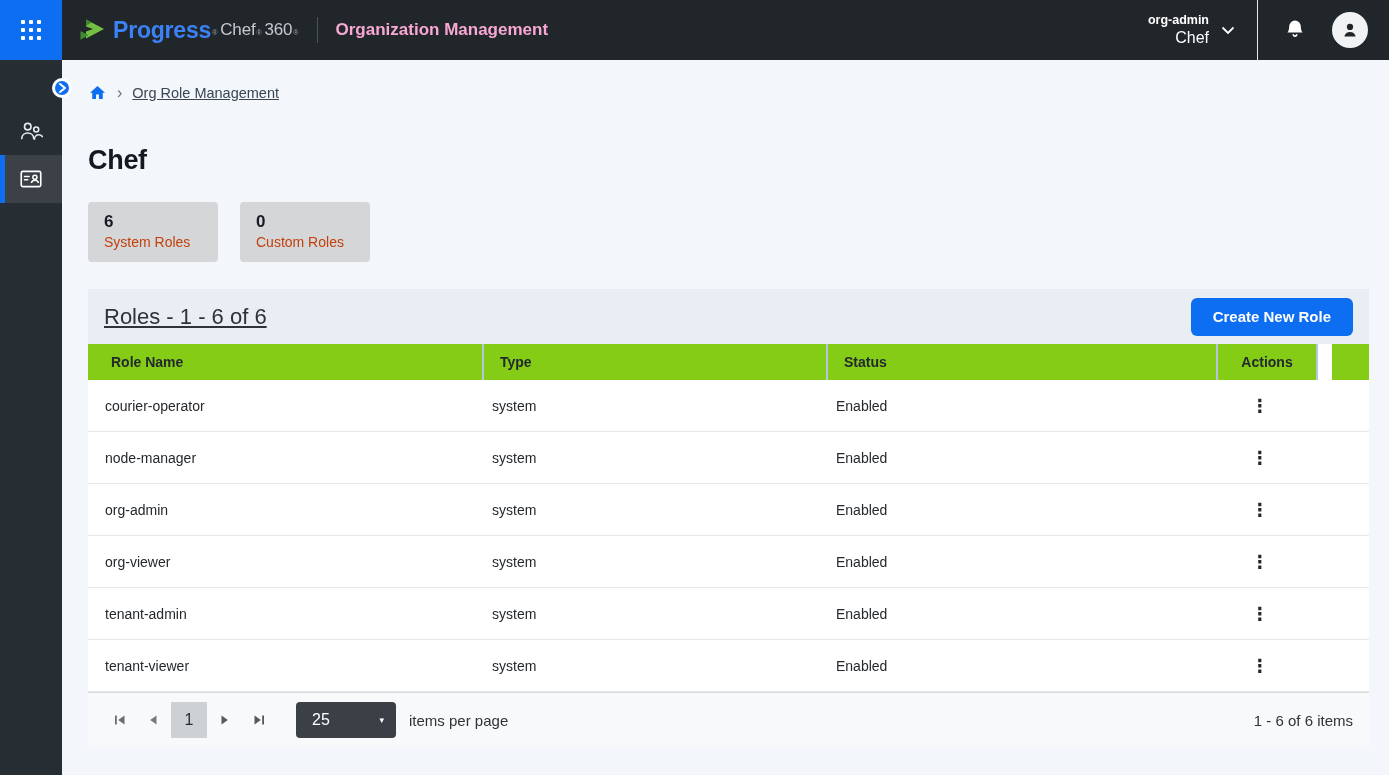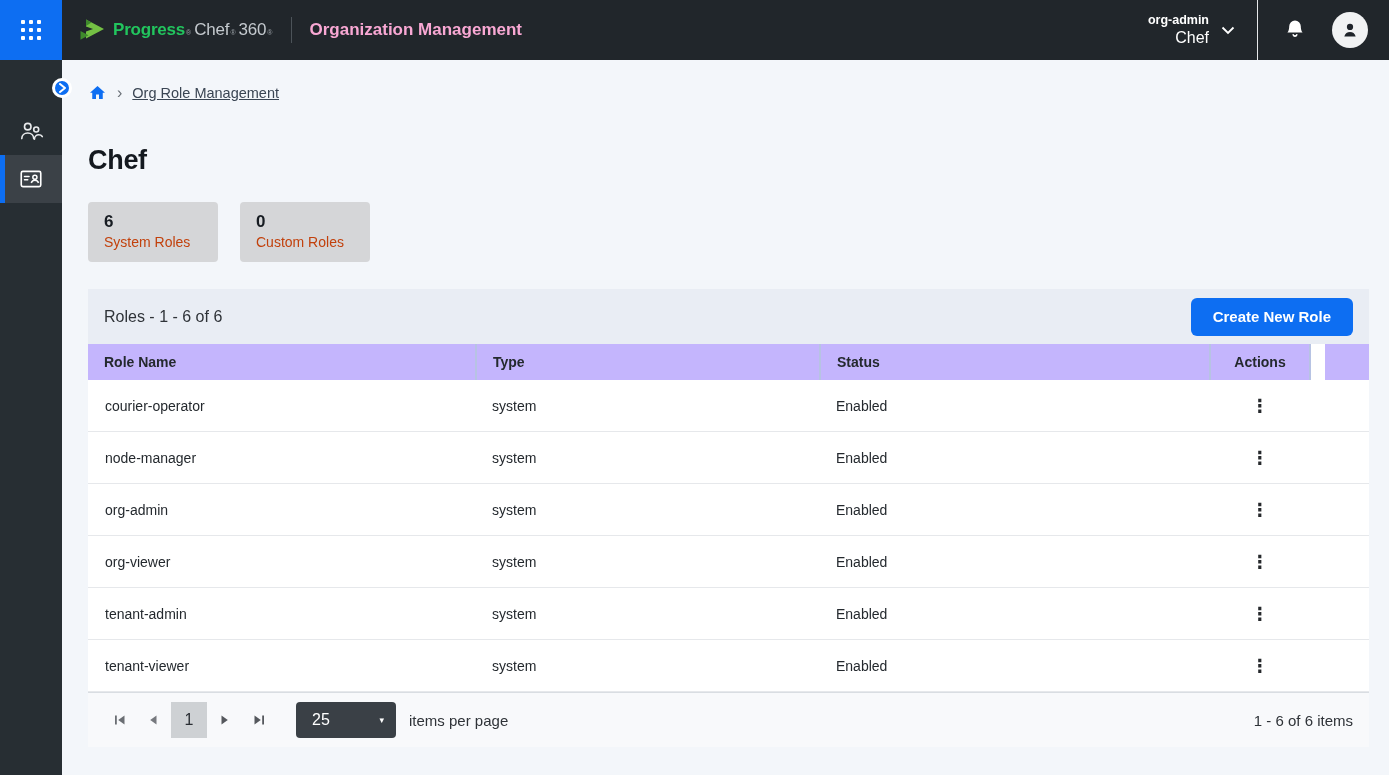--- a/index.html
+++ b/index.html
@@ -19,21 +19,21 @@
   .waffle-btn {
     width: 62px; height: 60px; background: #0D6EF2; flex: 0 0 62px;
     display: flex; align-items: center; justify-content: center; cursor: pointer;
     border: none;
   }
   .waffle-grid { display: grid; grid-template-columns: repeat(3, 4px); grid-gap: 4px; }
   .waffle-grid i { width: 4px; height: 4px; background: #fff; border-radius: 1px; }
 
   .brand { display: flex; align-items: center; margin-left: 17px; }
   .brand svg { margin-right: 8px; }
-  .brand-progress { font-size: 17px; font-weight: 700; color: #22c55e; letter-spacing: -0.2px; text-align: center; }
+  .brand-progress { font-size: 23px; font-weight: 700; color: #3b82f6; letter-spacing: -0.2px; text-align: center; }
   .brand-rest { font-size: 17px; font-weight: 400; color: #C4C9CE; margin-left: 3px; letter-spacing: -0.2px; }
   .tm { font-size: 7px; vertical-align: top; position: relative; top: 2px; color: #9BA1A7; margin-left: 1px; }
 
   .hdr-divider { width: 1px; height: 26px; background: #4C5359; margin: 0 18px; }
   .app-title { font-size: 17px; font-weight: 700; color: #f9a8d4; }
   .hdr-spacer { flex: 1; }
 
   .account { display: flex; align-items: center; cursor: pointer; margin-right: 22px; }
   .account-text { text-align: right; margin-right: 12px; }
   .account-role { font-size: 12.5px; font-weight: 600; color: #FFFFFF; line-height: 16px; }
@@ -81,29 +81,29 @@
     width: 130px; height: 60px; background: #D5D6D8; border-radius: 4px; padding: 9px 16px;
   }
   .stat-value { font-size: 17px; font-weight: 700; color: #171C22; line-height: 21px; }
   .stat-label { font-size: 14px; color: #c2410c; line-height: 20px; }
 
   
   .panel { margin-top: 27px; width: 1281px; }
   .panel-toolbar {
     height: 55px; background: #E9EDF4; display: flex; align-items: center; padding: 0 16px;
   }
-  .panel-title { font-size: 16px; color: #2F3338; }
+  .panel-title { font-size: 22px; color: #2F3338; text-decoration: underline; }
   .toolbar-spacer { flex: 1; }
   .create-btn {
     height: 38px; padding: 0 22px; background: #0D6EF2; color: #FFFFFF; border: none;
     border-radius: 6px; font-size: 15px; font-weight: 700; cursor: pointer;
     font-family: inherit;
   }
 
-  .grid-header { display: flex; height: 36px; background: #c4b5fd; }
+  .grid-header { display: flex; height: 36px; background: #84cc16; padding-left: 7px; }
   .gh-cell {
     display: flex; align-items: center; padding-left: 16px;
     font-size: 14px; font-weight: 700; color: #24292E;
   }
   .col-name   { width: 387px; }
   .col-type   { width: 344px; border-left: 2px solid #B7C3E3; }
   .col-status { width: 390px; border-left: 2px solid #B7C3E3; }
   .col-actions{ width: 102px; border-left: 2px solid #B7C3E3; border-right: 2px solid #B7C3E3;
                 justify-content: center; padding-left: 0; }
   .col-gutter { width: 14px; background: #FFFFFF; padding: 0; border: none; }

